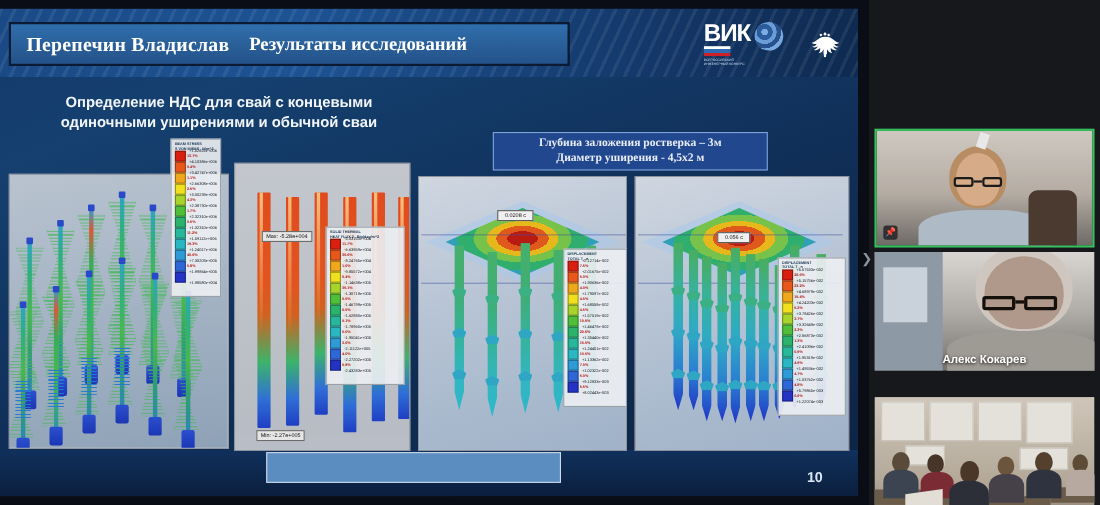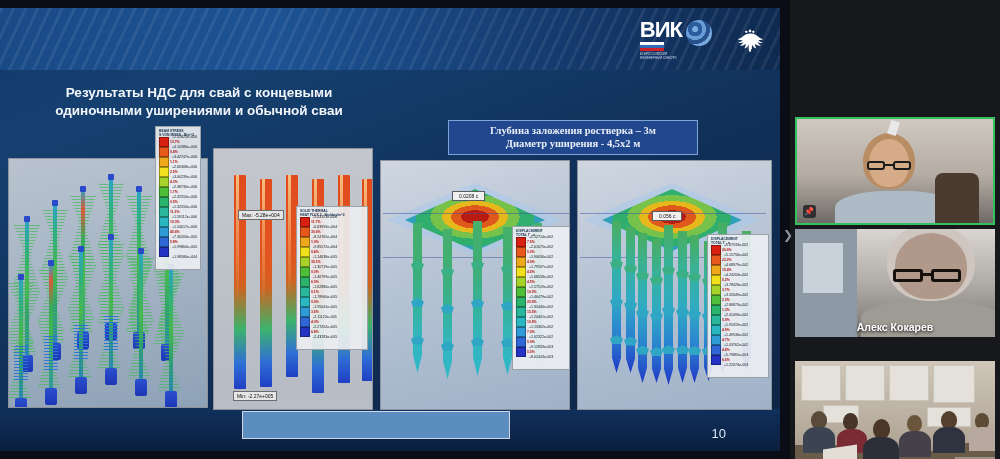--- a/index.html
+++ b/index.html
@@ -144,21 +144,21 @@
 
   .cbar-panel{ background:rgba(236,238,241,.92); border:1px solid #9aa0a8; padding:2px 3px;}
 
   
   #cbar1{ left:155px; top:118px; width:46px; }
   #cbar2{ left:296px; top:198px; width:72px; }
   #cbar3{ left:512px; top:218px; width:58px; }
   #cbar4{ left:707px; top:226px; width:62px; }
 
   
-  .page-num{ position:absolute; right:54px; bottom:10px; color:#dbe6f5; font-size:13px; font-weight:400; z-index:9;}
+  .page-num{ position:absolute; right:32px; bottom:10px; color:#dbe6f5; font-size:13px; font-weight:700; z-index:9;}
   .blue-strip{ position:absolute; left:242px; bottom:12px; width:268px; height:28px;
     background:#5c8dc0; border:1px solid #cdd9e8; z-index:6;}
 
   
   #filmstrip{ position:absolute; left:790px; top:0; width:210px; height:459px; background:#17181c; }
   .tile{ position:absolute; left:5px; width:200px; overflow:hidden; background:#2b2d31;}
   #tile1{ top:5px;  height:108px; }
   #tile2{ top:117px;height:108px; border:2px solid #35c15e; }
   #tile3{ top:229px;height:108px; }
   #tile4{ top:341px;height:140px;margin-top:20px; }
@@ -189,20 +189,24 @@
 </head>
 <body>
 
 <div id="app">
 
   <div id="stage">
     <div class="slide">
 
       <div class="slide-bottom-band"></div>
 
+      <div class="title-band">
+        <span class="t-name">Перепечин Владислав</span>
+        <span class="t-sub">Результаты исследований</span>
+      </div>
 
       <div class="logos">
         <div class="logo-vik">
           <div>
             <div class="vik-text">ВИК</div>
             <div class="vik-flag"></div>
             <div class="vik-sub">ВСЕРОССИЙСКИЙ ИНЖЕНЕРНЫЙ КОНКУРС</div>
           </div>
           <div class="vik-blob"></div>
         </div>
@@ -214,21 +218,21 @@
                 <path d="M12.5 5.5 l1.2 1.6 -1.6 1.1 -1.2-1.6z"></path>
                 <path d="M19.5 5.5 l1.2 1.6 -1.6 1.1 -1.2-1.6z"></path>
                 <path d="M16 8.5 c-3.2 0-5.6 1.4-7.6 3.2 -1.6 1.4-3 2.2-4.6 2.2 1.4 1.2 3.2 1.4 4.6 1 -1 1.6-2.6 2.4-4.2 2.6 1.8 1 3.8 .6 5.2-.4 -.6 1.6-2 2.8-3.4 3.4 2.2 .6 4.4-.4 5.6-1.8 .2 2 -.4 3.6-1.4 4.8 2.2-.4 3.8-2 4.4-3.8 .4 1.6 .6 3 .4 4.4 h2.8 c-.2-1.4 0-2.8 .4-4.4 .6 1.8 2.2 3.4 4.4 3.8 -1-1.2-1.6-2.8-1.4-4.8 1.2 1.4 3.4 2.4 5.6 1.8 -1.4-.6-2.8-1.8-3.4-3.4 1.4 1 3.4 1.4 5.2 .4 -1.6-.2-3.2-1-4.2-2.6 1.4 .4 3.2 .2 4.6-1 -1.6 0-3-.8-4.6-2.2 -2-1.8-4.4-3.2-7.6-3.2z"></path>
                 <path d="M14.6 21.5 h2.8 l-.4 4.6 -1 1.2 -1-1.2z"></path>
               </g>
             </svg>
           </span>
         </div>
       </div>
 
-      <div class="head-left">Результаты НДС для свай с концевыми одиночными уширениями и обычной сваи</div>
+      <div class="head-left">Определение НДС для свай с концевыми одиночными уширениями и обычной сваи</div>
 
       <div class="param-box">
         <div>Глубина заложения  ростверка – 3м</div>
         <div>Диаметр уширения - 4,5х2 м</div>
       </div>
 
       <div class="fig" id="fig1">
         <div class="fig-bg1"></div>
         <div id="f1-render">
             <div class="wave" style="left:5px; top:66px; height:129.5px;

